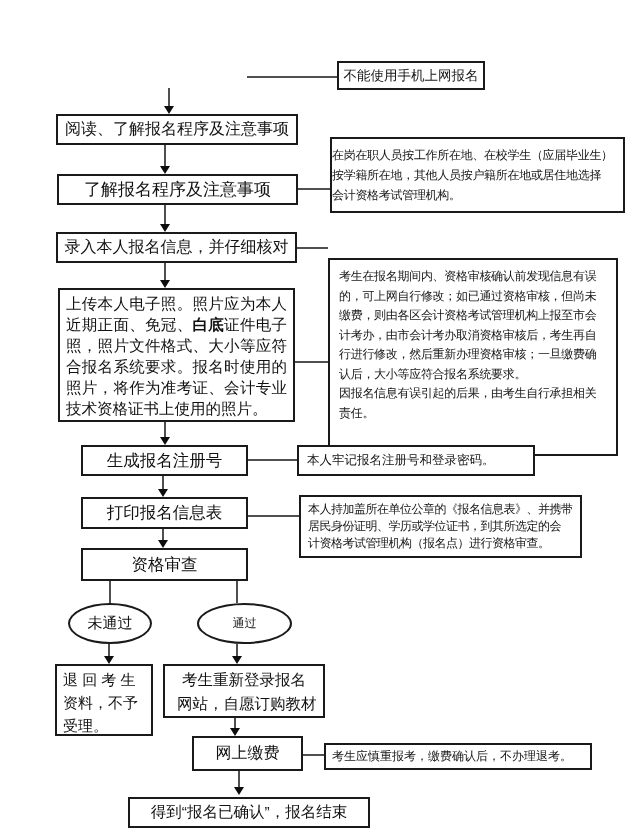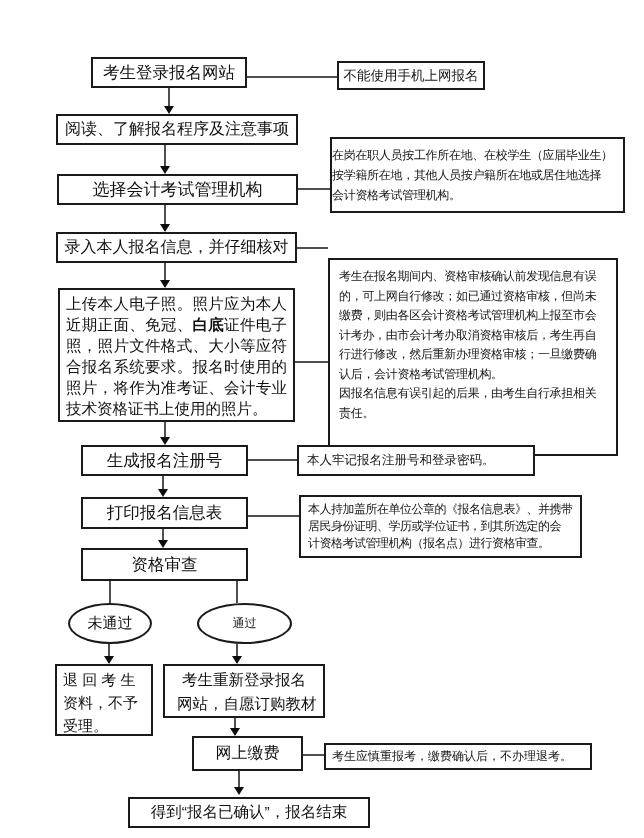--- a/index.html
+++ b/index.html
@@ -83,23 +83,22 @@
   #c6{left:248px;top:515px;width:51px;}
   #c7{left:303px;top:754px;width:21px;}
   b{font-weight:bold;}
 </style>
 </head>
 <body>
 
 <div class="canvas">
 
 
-  <div class="box" id="b1">考生登录报名网站</div>
   <div class="box" id="b2">阅读、了解报名程序及注意事项</div>
-  <div class="box" id="b3">选择会计考试管理机构</div>
+  <div class="box" id="b3">了解报名程序及注意事项</div>
   <div class="box" id="b4">录入本人报名信息，并仔细核对</div>
 
   <div class="box para" id="b5"><span>上传本人电子照。照片应为本人近期正面、免冠、</span><b>白底</b><span>证件电子照，照片文件格式、大小等应符合报名系统要求。报名时使用的照片，将作为准考证、会计专业技术资格证书上使用的照片。</span></div>
 
   <div class="box" id="b6">生成报名注册号</div>
   <div class="box" id="b7">打印报名信息表</div>
   <div class="box" id="b8">资格审查</div>
 
   <div class="box ellipse" id="e1">未通过</div>
   <div class="box ellipse" id="e2">通过</div>
@@ -121,21 +120,21 @@
       <div>在岗在职人员按工作所在地、在校学生（应届毕业生）</div>
       <div>按学籍所在地，其他人员按户籍所在地或居住地选择</div>
       <div>会计资格考试管理机构。</div>
     </div>
   <div class="note" id="n3">
       <div>考生在报名期间内、资格审核确认前发现信息有误</div>
       <div>的，可上网自行修改；如已通过资格审核，但尚未</div>
       <div>缴费，则由各区会计资格考试管理机构上报至市会</div>
       <div>计考办，由市会计考办取消资格审核后，考生再自</div>
       <div>行进行修改，然后重新办理资格审核；一旦缴费确</div>
-      <div>认后，会计资格考试管理机构。</div>
+      <div>认后，大小等应符合报名系统要求。</div>
       <div>因报名信息有误引起的后果，由考生自行承担相关</div>
       <div>责任。</div>
     </div>
   <div class="note center" id="n4">本人牢记报名注册号和登录密码。</div>
   <div class="note" id="n5">
       <div>本人持加盖所在单位公章的《报名信息表》、并携带</div>
       <div>居民身份证明、学历或学位证书，到其所选定的会</div>
       <div>计资格考试管理机构（报名点）进行资格审查。</div>
     </div>
   <div class="note center" id="n6">考生应慎重报考，缴费确认后，不办理退考。</div>

